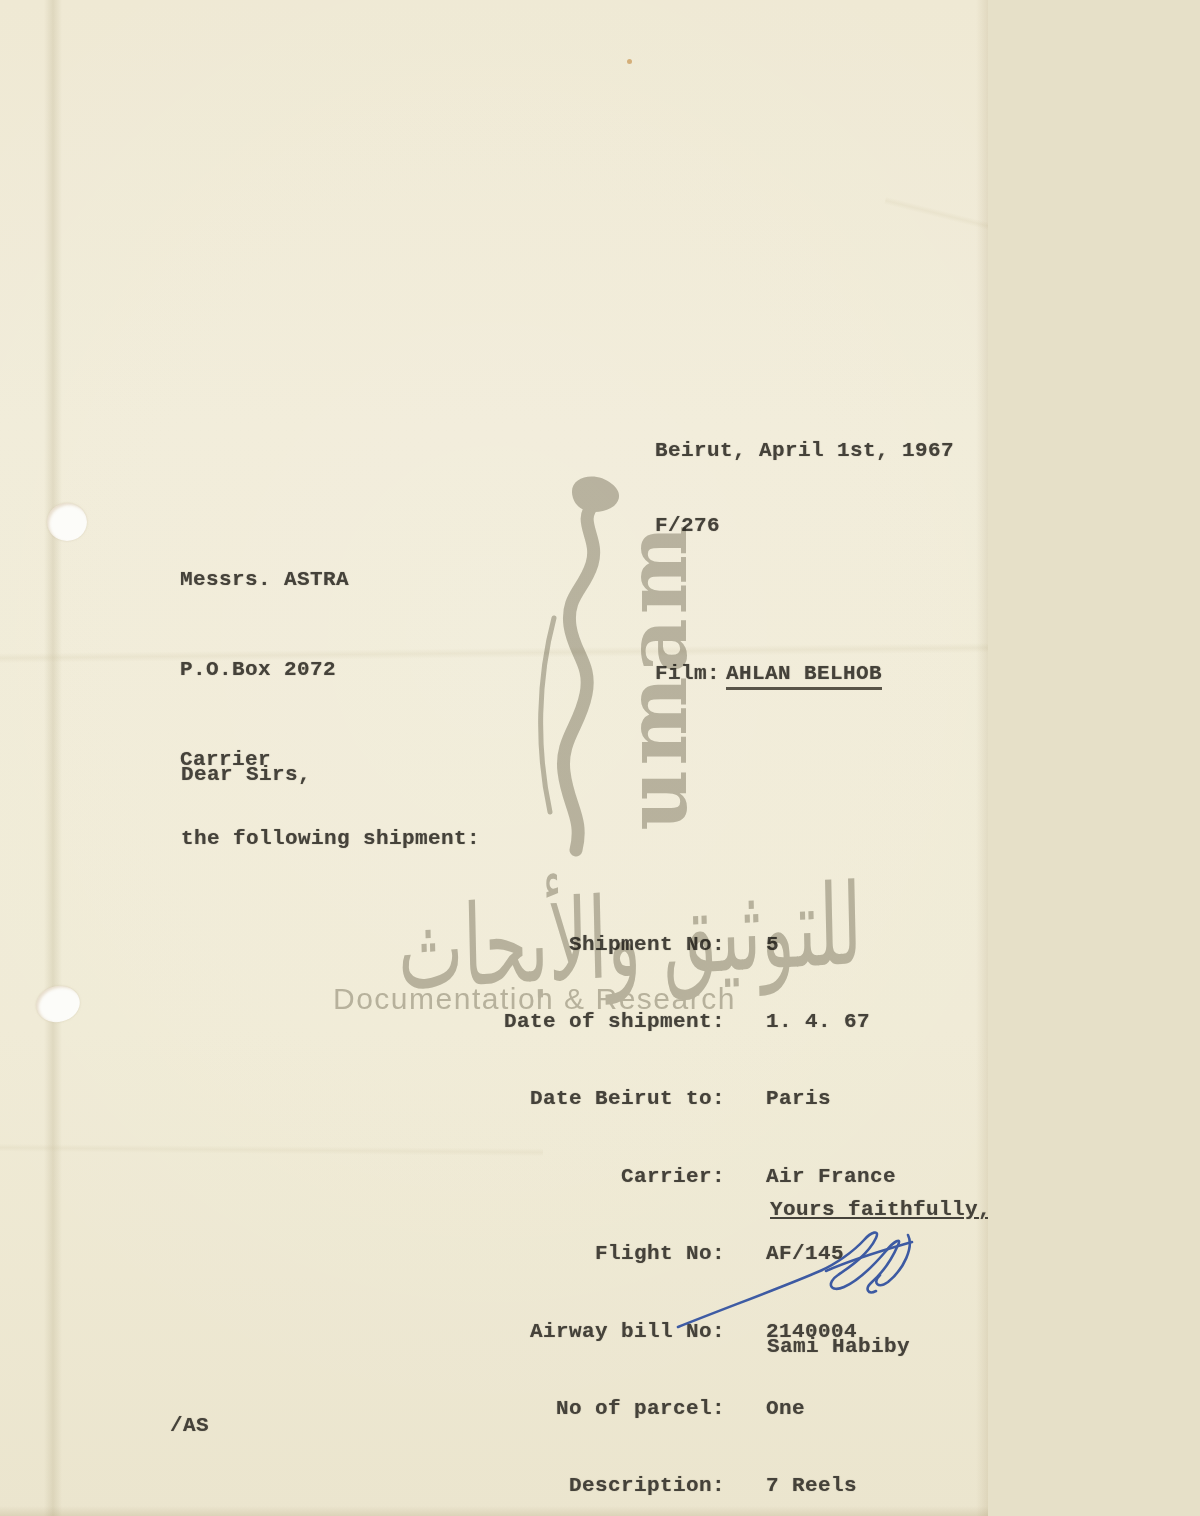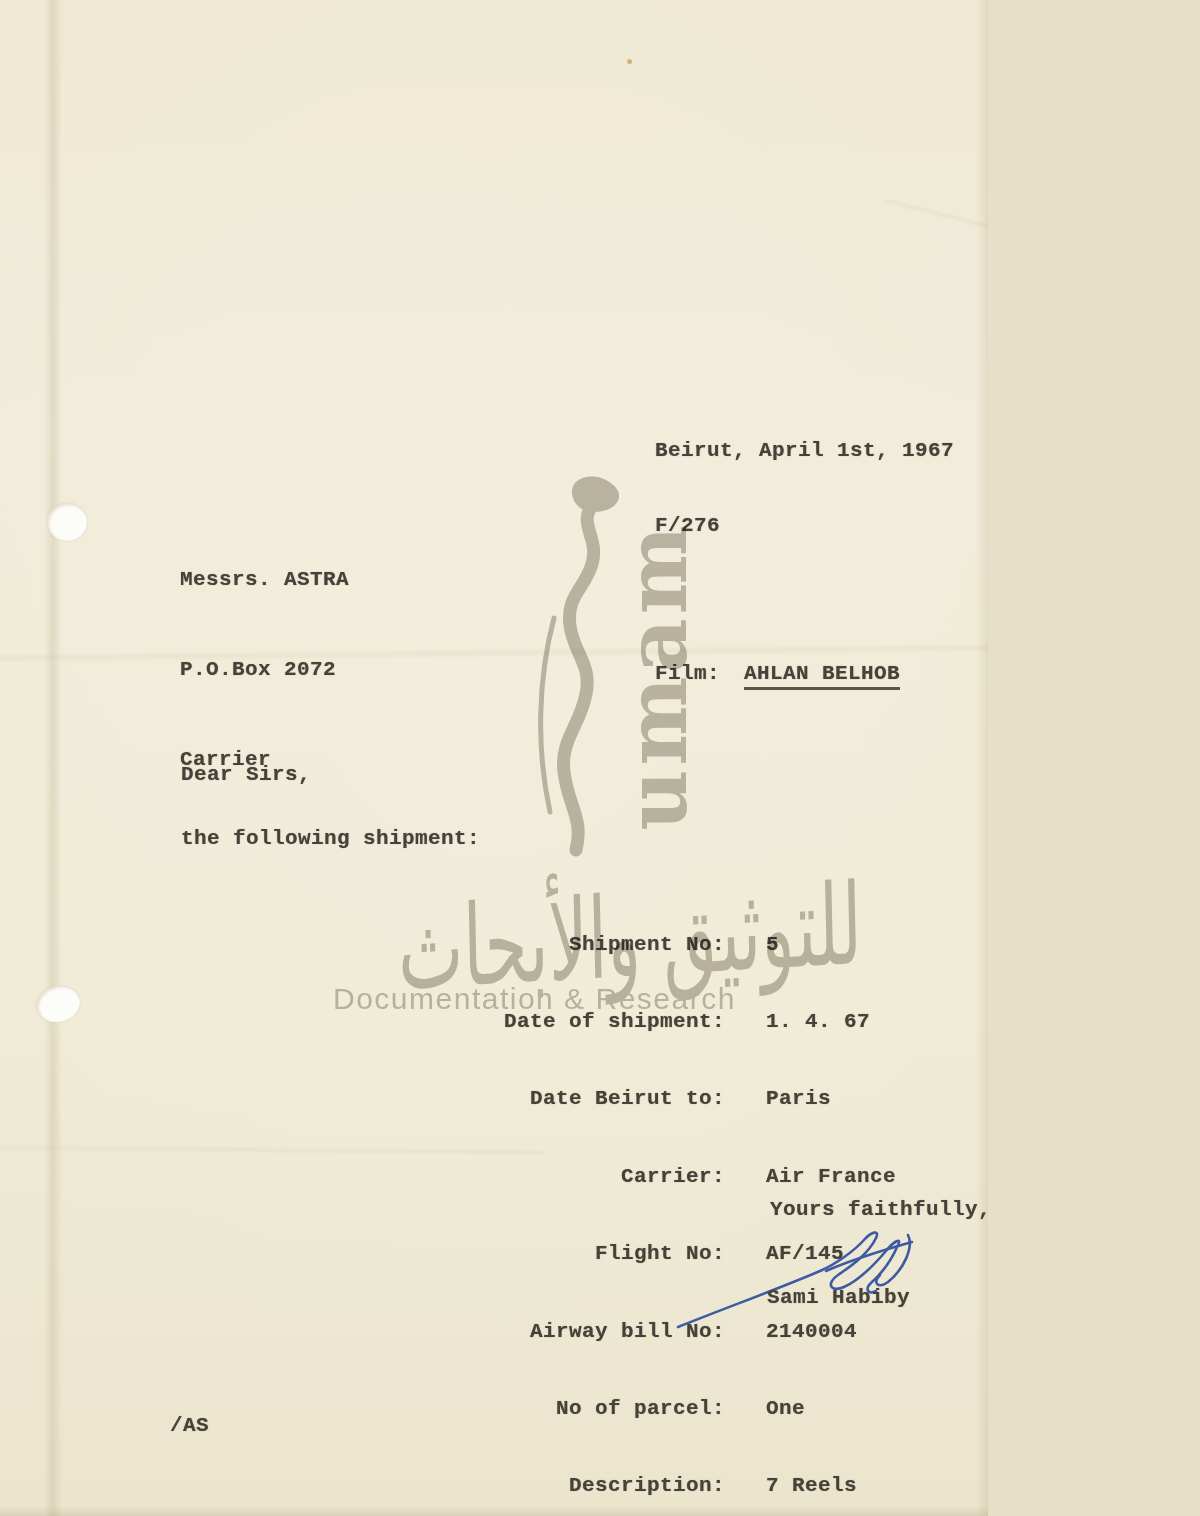--- a/index.html
+++ b/index.html
@@ -33,31 +33,31 @@
     background:rgba(190,125,45,.55);}
   .speck-b{position:absolute;left:1086px;top:1334px;width:3px;height:9px;border-radius:2px;
     background:rgba(62,58,48,.85);transform:rotate(14deg);}
 
   
   .tw{position:absolute;font-weight:700;font-size:21px;letter-spacing:.4px;
     text-shadow:0 0 1px rgba(62,57,47,.55);white-space:pre;}
   .date-block{left:655px;top:388px;line-height:25px;}
   .recipient-block{left:180px;top:505px;line-height:30px;}
   .subject-line{left:655px;top:662px;}
-  .subject-title{display:inline-block;margin-left:24px;border-bottom:3px solid rgba(62,57,47,.85);
+  .subject-title{display:inline-block;margin-left:6px;border-bottom:3px solid rgba(62,57,47,.85);
     padding-bottom:2px;}
   .salutation{left:181px;top:763px;}
   .body-l1{left:306px;top:802px;}
   .body-l2{left:181px;top:827px;}
   .ship-table{left:466px;top:880px;line-height:25.8px;}
   .ship-row{display:flex;}
   .ship-label{width:246px;text-align:right;}
   .ship-colon{width:54px;}
-  .closing{left:770px;top:1198px;}
-  .signer{left:767px;top:1286px;}
+  .closing{left:770px;top:1198px;text-decoration:underline;}
+  .signer{left:767px;top:1335px;}
   .initials{left:170px;top:1414px;}
   .signature-svg{position:absolute;left:668px;top:1225px;}
 
   
   .watermark{position:absolute;inset:0;mix-blend-mode:multiply;opacity:.55;
     pointer-events:none;color:#8f8c7e;}
   .umam-word{position:absolute;left:468px;top:628px;width:376px;height:96px;
     display:flex;align-items:center;justify-content:center;transform:rotate(-90deg);
     font-family:"DejaVu Serif",serif;font-weight:700;font-size:84px;letter-spacing:4px;}
   .logo-swoosh{position:absolute;left:520px;top:468px;}

